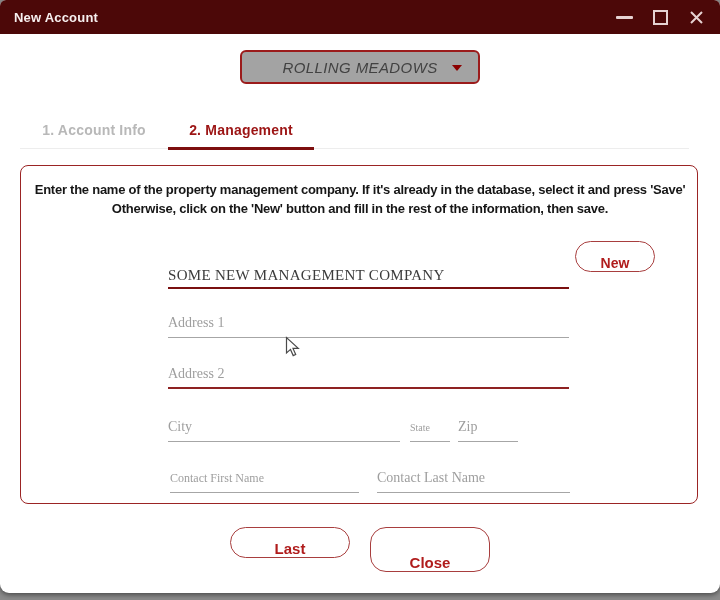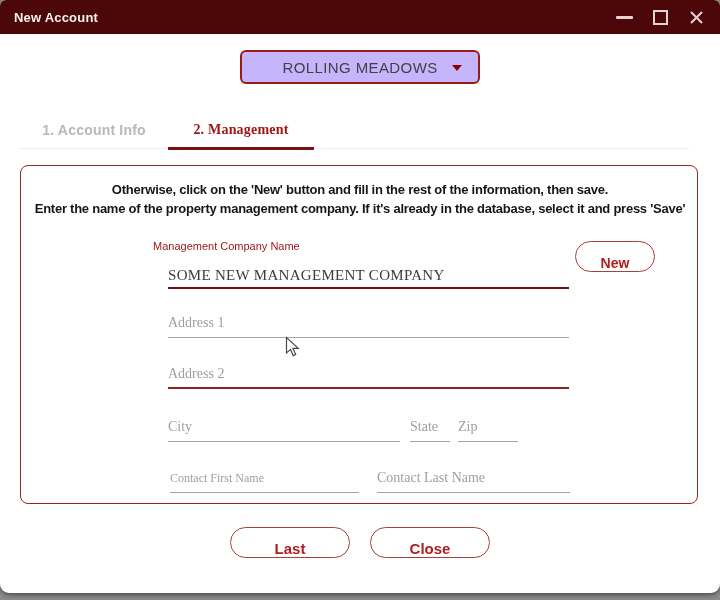--- a/index.html
+++ b/index.html
@@ -20,35 +20,36 @@
     display:flex;align-items:center;
   }
   .title{color:#f7efef;font-size:13px;font-weight:bold;padding-left:14px;letter-spacing:.2px;}
   .controls{position:absolute;right:6px;top:0;height:34px;display:flex;align-items:center;}
   .ctrl{width:36px;height:34px;display:flex;align-items:center;justify-content:center;cursor:pointer;}
   .min-glyph{width:17px;height:3px;background:#e6d2d2;border-radius:1px;}
   .max-glyph{width:11px;height:11px;border:2.5px solid #e6d2d2;}
   
   .acct-dd{
     position:absolute;left:240px;top:50px;width:240px;height:34px;
-    border:2px solid #9b1b1b;border-radius:6px;background:#c4b5fd;
+    border:2px solid #9b1b1b;border-radius:6px;background:#a3a3a3;
     display:flex;align-items:center;justify-content:center;cursor:pointer;
     box-sizing:border-box;
+    font-style:italic;
   }
   .acct-dd-label{font-size:15px;font-weight:500;color:#424242;letter-spacing:.4px;}
   .caret{
     position:absolute;right:16px;top:13px;width:0;height:0;
     border-left:5px solid transparent;border-right:5px solid transparent;
     border-top:6px solid #8b0000;
   }
   
   .tab{position:absolute;top:112px;height:36px;display:flex;align-items:center;justify-content:center;
        font-size:14px;font-weight:bold;cursor:pointer;letter-spacing:.2px;}
   .tab-inactive{left:20px;width:148px;color:#b8b8b8;}
-  .tab-active{left:168px;width:146px;color:#9c1414;font-family:Liberation Serif, serif;}
+  .tab-active{left:168px;width:146px;color:#9c1414;}
   .tabs-baseline{position:absolute;left:20px;top:148px;width:669px;height:1px;background:#ededed;}
   .tab-underline{position:absolute;left:168px;top:147px;width:146px;height:3px;background:#7d0f0f;}
   
   .form-box{
     position:absolute;left:20px;top:165px;width:678px;height:339px;
     border:1.5px solid #9b2424;border-radius:8px;box-sizing:border-box;background:#fff;
   }
   .instructions{
     position:absolute;left:30px;top:180px;width:660px;text-align:center;
     font-size:13px;font-weight:bold;color:#161616;line-height:19px;letter-spacing:-.25px;
@@ -59,33 +60,33 @@
     position:absolute;border:none;outline:none;background:transparent;
     font-family:Liberation Serif, serif;color:#3c3c3c;padding:0 0 3px 0;margin:15px;
     box-sizing:border-box;
   }
   input::placeholder{color:#9e9e9e;opacity:1;}
   .in-mgmt{left:153px;top:252px;width:401px;height:22px;font-size:15px;letter-spacing:.3px;
            border-bottom:2px solid #7a1010;}
   .in-addr1{left:153px;top:297px;width:401px;height:26px;font-size:14px;border-bottom:1px solid #a6a6a6;}
   .in-addr2{left:153px;top:348px;width:401px;height:26px;font-size:14px;border-bottom:2px solid #8e2222;}
   .in-city {left:153px;top:401px;width:232px;height:26px;font-size:14px;border-bottom:1px solid #a6a6a6;}
-  .in-state{left:395px;top:401px;width:40px;height:26px;font-size:14px;border-bottom:1px solid #a6a6a6;}
+  .in-state{left:395px;top:401px;width:40px;height:26px;font-size:10px;border-bottom:1px solid #a6a6a6;}
   .in-zip  {left:443px;top:401px;width:60px;height:26px;font-size:14px;border-bottom:1px solid #a6a6a6;}
   .in-cfn  {left:155px;top:452px;width:189px;height:26px;font-size:12px;border-bottom:1px solid #a6a6a6;}
   .in-cln  {left:362px;top:452px;width:193px;height:26px;font-size:14px;border-bottom:1px solid #a6a6a6;}
   
   .pill{
     position:absolute;background:#fff;border:1.5px solid #a83e3e;border-radius:16px;
     display:flex;align-items:flex-end;justify-content:center;cursor:pointer;
     color:#b01c1c;font-weight:bold;box-sizing:border-box;
   }
   .btn-new{left:575px;top:241px;width:80px;height:31px;font-size:14px;}
   .btn-save{left:230px;top:527px;width:120px;height:31px;font-size:15px;}
-  .btn-close{left:370px;top:527px;width:120px;height:31px;font-size:15px;}
+  .btn-close{left:370px;top:527px;width:120px;height:45px;font-size:15px;}
   
   .cursor{position:absolute;left:285px;top:336px;pointer-events:none;}
 </style>
 </head>
 <body>
 
 <div class="window">
 
   <div class="titlebar">
     <span class="title">New Account</span>
@@ -114,25 +115,24 @@
   </div>
   <div class="tab tab-active">
     <span>2. Management</span>
   </div>
   <div class="tabs-baseline"></div>
   <div class="tab-underline"></div>
 
   <div class="form-box"></div>
 
   <div class="instructions">
+    <div>Enter the name of the property management company. If it's already in the database, select it and press 'Save'</div>
     <div>Otherwise, click on the 'New' button and fill in the rest of the information, then save.</div>
-    <div>Enter the name of the property management company. If it's already in the database, select it and press 'Save'</div>
   </div>
 
-  <label class="fld-label">Management Company Name</label>
   <input class="in-mgmt" type="text" value="SOME NEW MANAGEMENT COMPANY" style="">
 
   <div class="pill btn-new">
     <span>New</span>
   </div>
 
   <input class="in-addr1" type="text" placeholder="Address 1" style="">
   <input class="in-addr2" type="text" placeholder="Address 2" style="">
   <input class="in-city" type="text" placeholder="City" style="">
   <input class="in-state" type="text" placeholder="State" style="">

